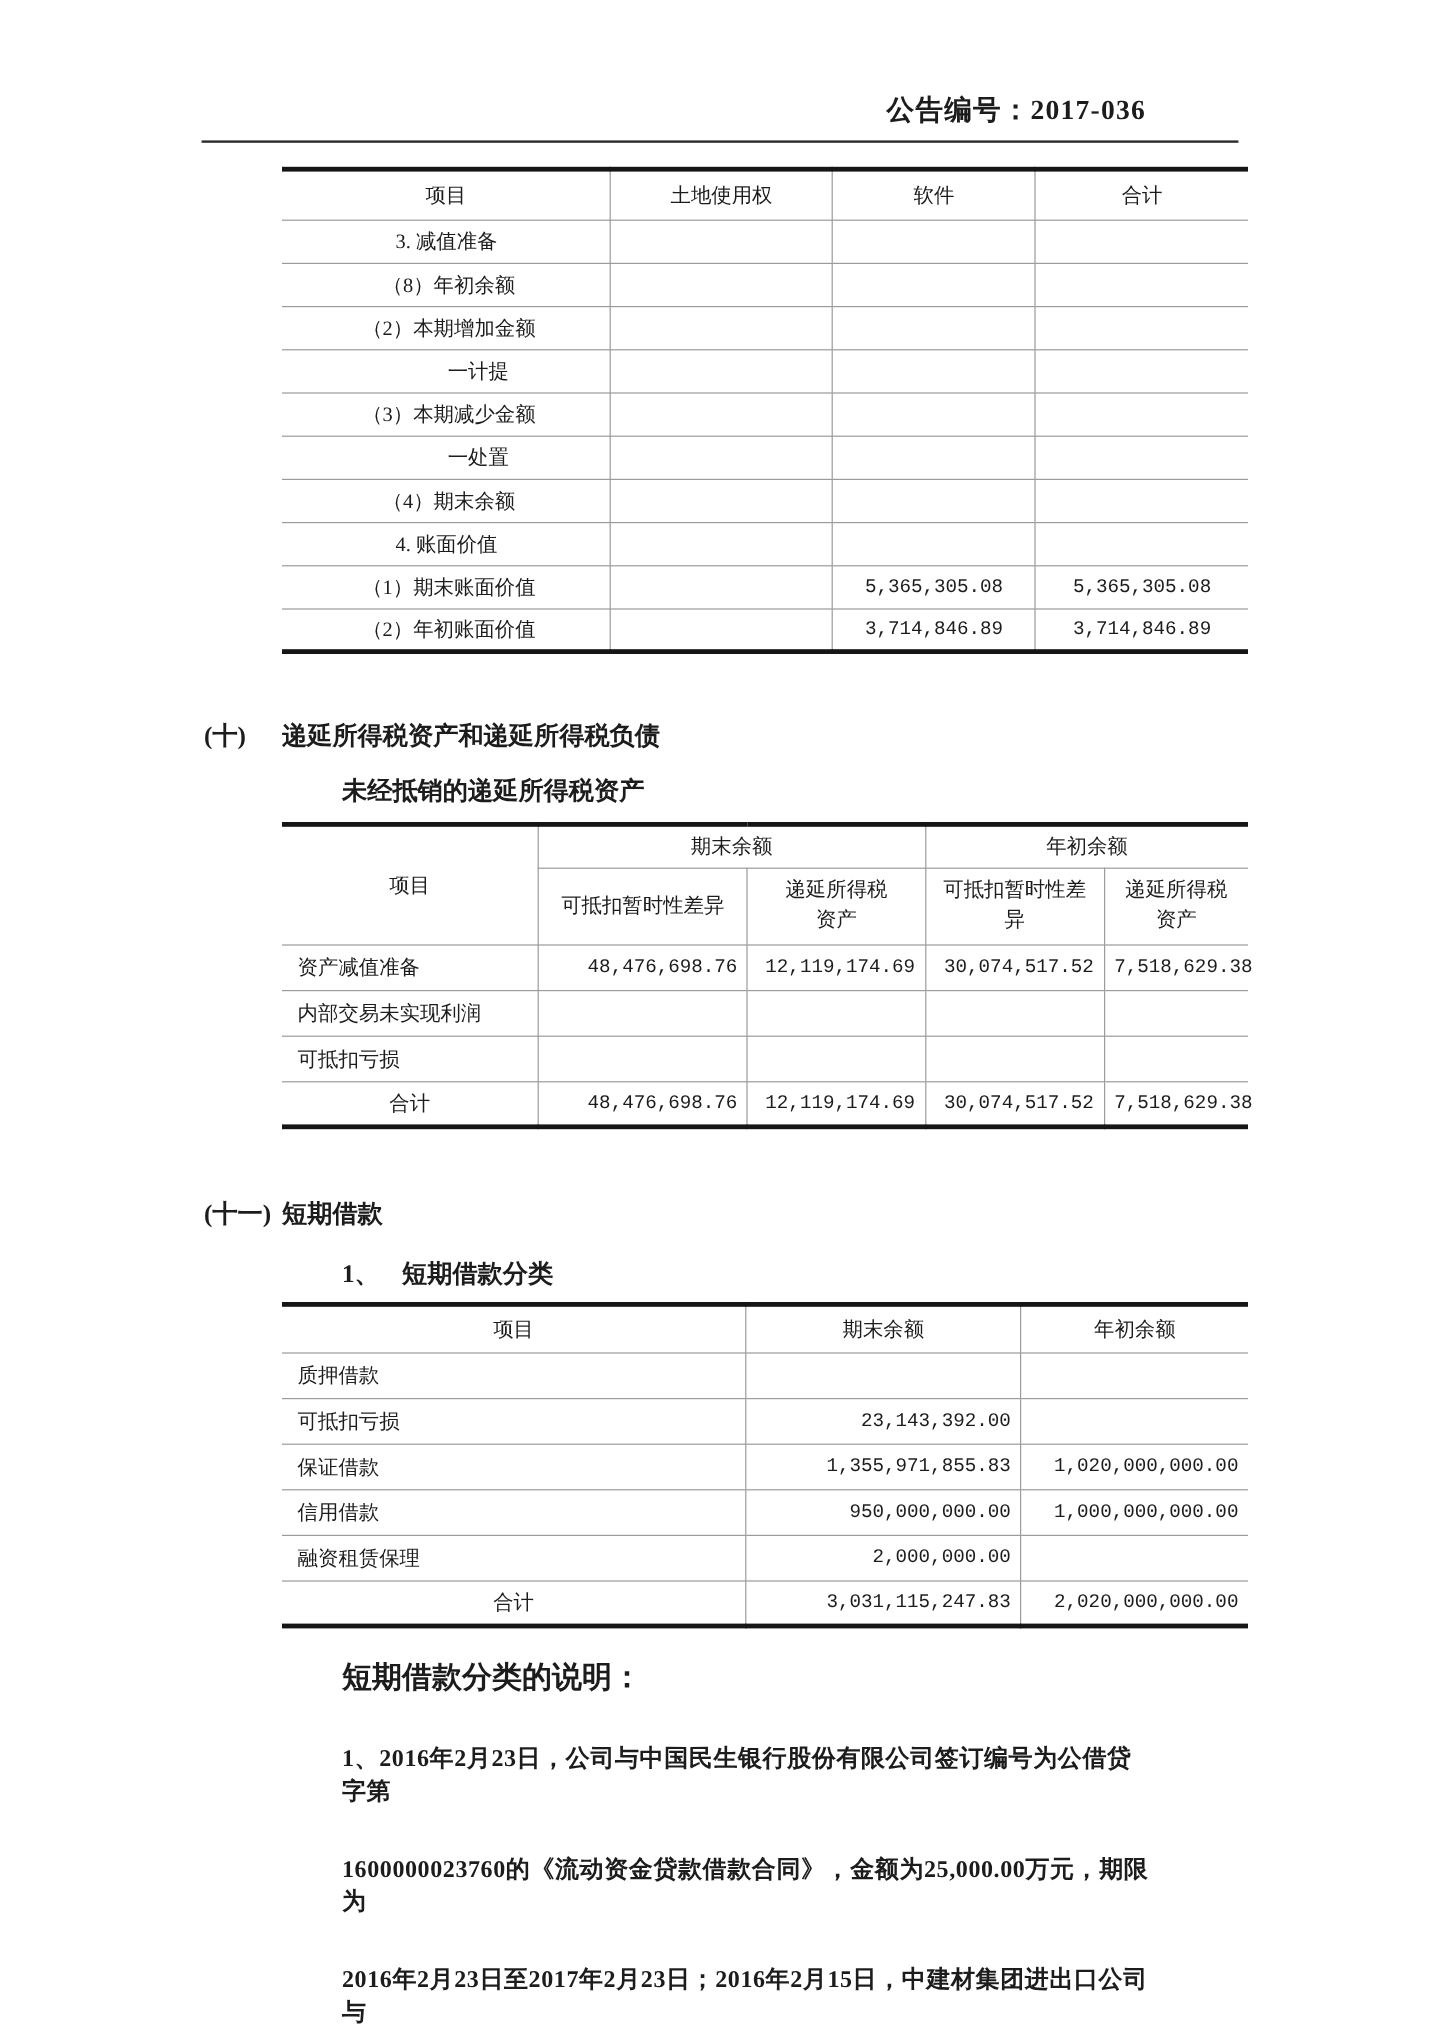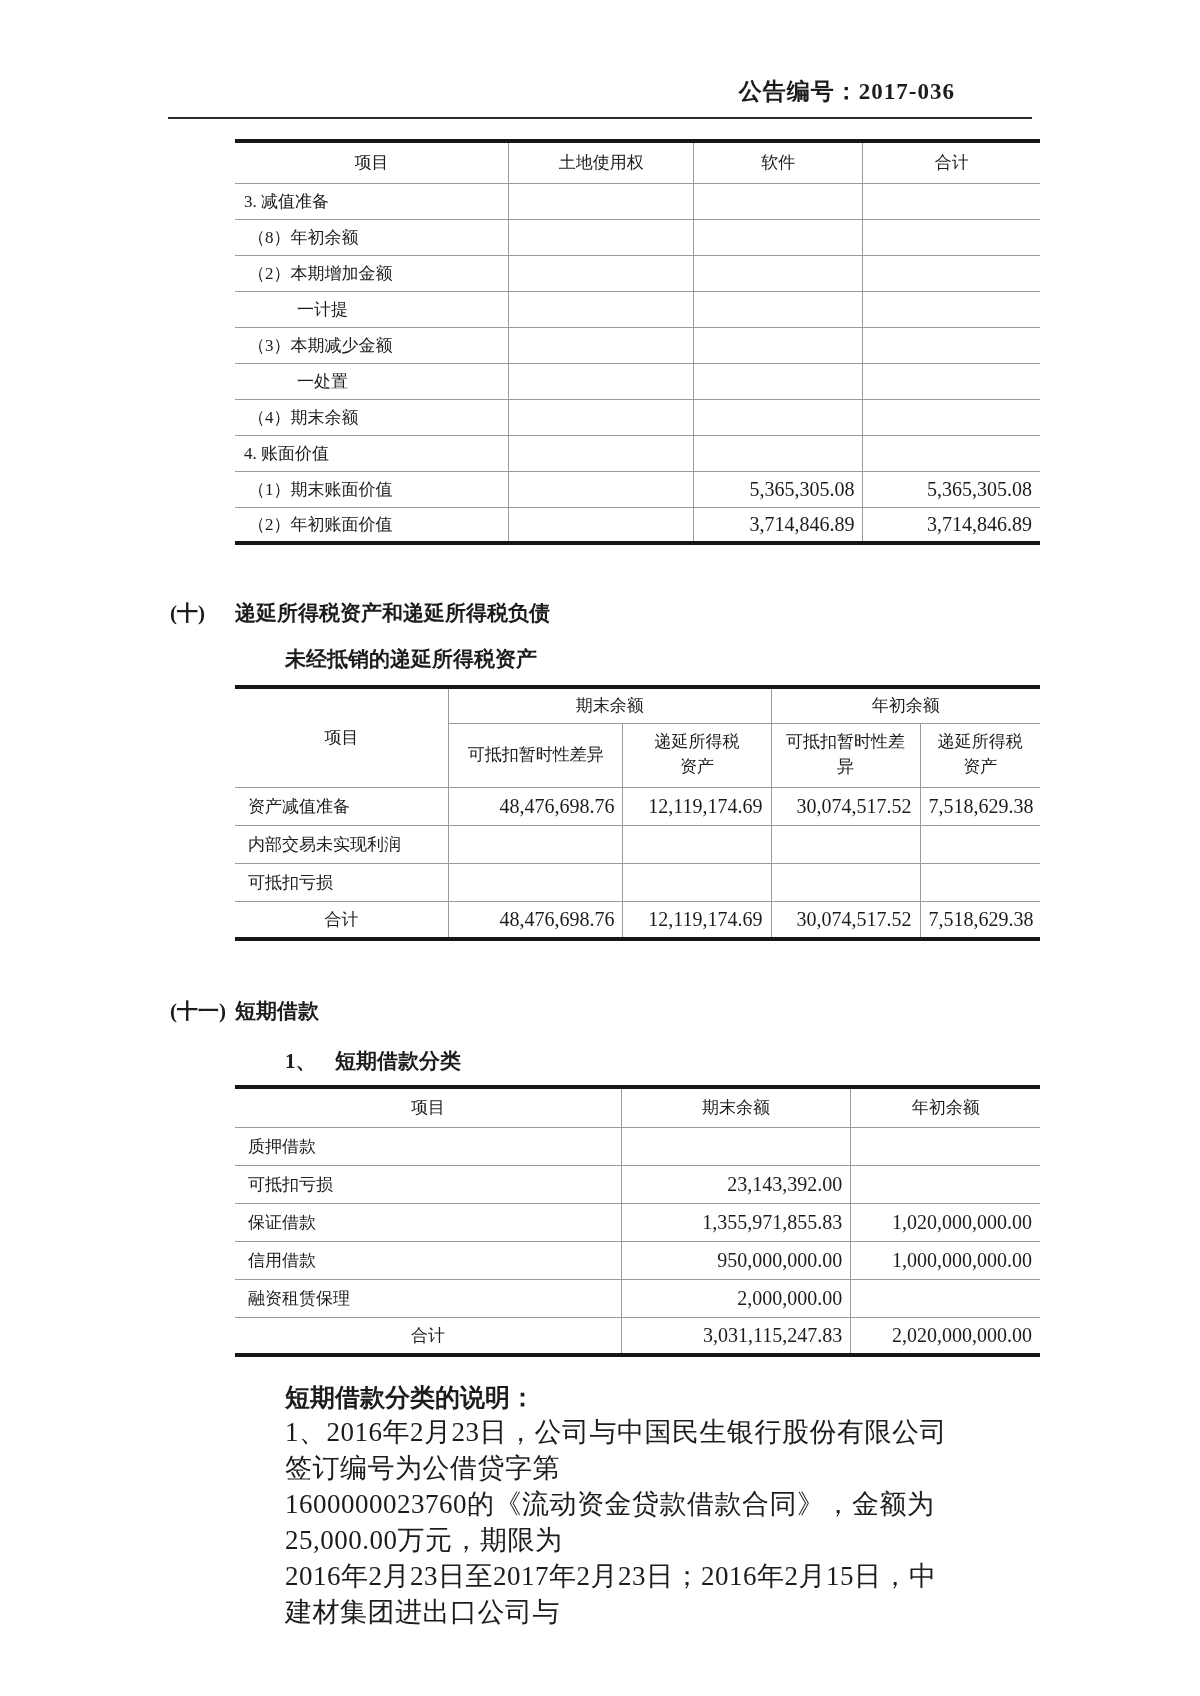--- a/index.html
+++ b/index.html
@@ -46,28 +46,28 @@
   .fin-table tr > *:first-child { border-left: none; }
   .fin-table tr > *:last-child { border-right: none; }
   .fin-table th { text-align: center; }
   .lbl { text-align: left; }
   .lbl.ind1 { padding-left: 9px; }
   .lbl.ind2 { padding-left: 13px; }
   .lbl.ind3 { padding-left: 62px; }
   .num {
     text-align: right;
     padding-right: 18px;
-    font-family: Liberation Serif, serif;
-    font-size: 20px;
+    font-family: Liberation Mono, monospace;
+    font-size: 16px;
   }
   .ctr { text-align: center; }
 
   .t1 { margin-top: 20px; }
   .t1 th { height: 42px; }
-  .t1 td { height: 36px; }
+  .t1 td { height: 36px; text-align: center; }
 
   
   .sec-heading {
     margin-left: 170px;
     font-size: 21px;
     font-weight: 700;
     display: flex;
   }
   .sec-heading .sec-num { width: 65px; flex: 0 0 auto; }
   .sec-heading-10 { margin-top: 54px; }
@@ -86,21 +86,21 @@
   .t2 .sub { height: 64px; white-space: pre-line; line-height: 1.45; }
   .t2 td { height: 38px; }
 
   .t3 { margin-top: 10px; }
   .t3 th { height: 40px; }
   .t3 td { height: 38px; }
 
   
   .notes { margin-left: 285px; width: 672px; }
   .notes-title { margin-top: 24px; font-size: 25px; font-weight: 600; }
-  .notes-line { font-size: 27px; font-weight: 400; letter-spacing: 0.5px; }
+  .notes-line { margin-top: 38px; font-size: 20px; font-weight: 700; letter-spacing: 0.5px; }
 </style>
 </head>
 <body>
 
 <div class="page">
 
   <div class="doc-header">
     <div class="doc-number">公告编号：2017-036</div>
     <div class="header-rule"></div>
   </div>

